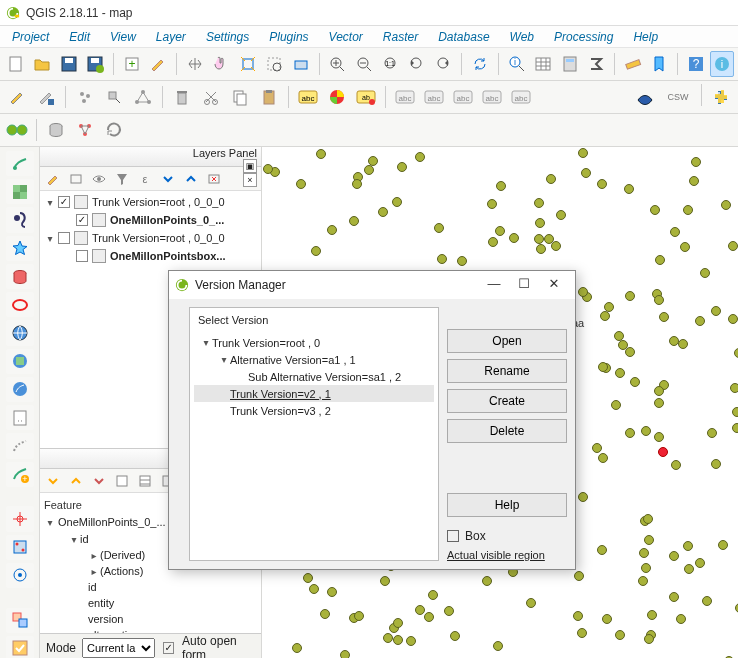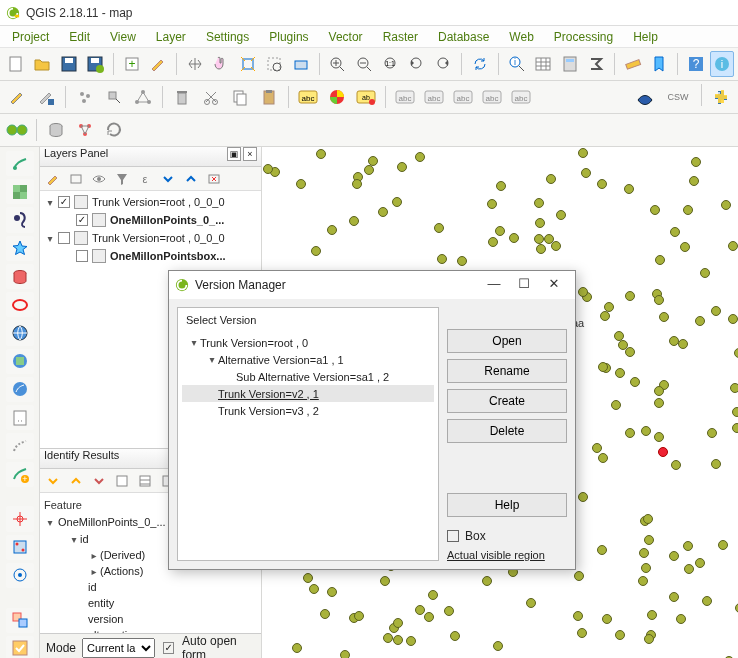--- a/index.html
+++ b/index.html
@@ -28,22 +28,23 @@
     height: 22px;
     background: #fdfdfd;
     display: flex;
     align-items: center;
     padding: 0 4px;
     gap: 4px;
     border-bottom: 1px solid #e5e5e5;
   }
   .menubar span {
     padding: 2px 8px;
-    color: #4d7c0f;
+    color: #0369a1;
     cursor: default;
+    font-style: italic;
   }
   .toolbar {
     background: #f7f7f5;
     border-bottom: 1px solid #d8d8d6;
     display: flex;
     align-items: center;
     padding: 3px 4px;
     gap: 3px;
     flex-wrap: nowrap;
   }
@@ -73,23 +74,24 @@
     width: 222px;
     background:#f7f7f5;
     border-right:1px solid #d8d8d6;
     display:flex; flex-direction:column;
     overflow:hidden;
   }
   .panel-header {
     height:20px;
     background: linear-gradient(#fdfdfd,#ececec);
     border-bottom:1px solid #ccc;
-    display:flex; align-items:flex-start;
+    display:flex; align-items:flex-end;
     padding:0 4px;
     font-size:11px;
+    flex-direction:column;
   }
   .panel-header .spacer{flex:1;}
   .panel-header .winbtn{width:14px;height:14px;border:1px solid #999;font-size:9px;line-height:12px;text-align:center;margin-left:2px;background:#fff;}
   .panel-toolbar {
     height:24px;
     display:flex; align-items:center; padding:0 2px; gap:1px;
     border-bottom:1px solid #ddd;
   }
   .panel-body {
     background:#fff;
@@ -130,21 +132,21 @@
     background:#f0f0f0;
     border:1px solid #888;
     box-shadow:3px 3px 12px rgba(0,0,0,.25);
     display:flex; flex-direction:column;
   }
   .dlg-title{height:28px;background:#fff;display:flex;align-items:center;padding:0 6px;}
   .dlg-title .logo{width:14px;height:14px;margin-right:6px;}
   .dlg-title .t{flex:1;font-size:12px;}
   .dlg-title .wbtn{width:30px;height:20px;text-align:center;font-size:13px;line-height:18px;color:#333;}
   .dlg-body{flex:1;display:flex;padding:8px;gap:8px;}
-  .dlg-left{flex:1;display:flex;flex-direction:column;background:#fff;border:1px solid #bbb;}
+  .dlg-left{flex:1;display:flex;flex-direction:column;background:#fff;border:1px solid #bbb;margin-left:12px;}
   .dlg-left .caption{padding:6px 8px;border-bottom:0;font-size:11px;}
   .dlg-tree{flex:1;padding:2px 4px;font-size:11px;overflow:auto;}
   .dlg-tree .trow{display:flex;align-items:center;height:17px;white-space:nowrap;}
   .dlg-tree .trow.sel{background:#e6e6e6;text-decoration:underline;}
   .dlg-right{width:120px;display:flex;flex-direction:column;gap:6px;align-items:stretch;padding-top:22px;}
   .dlg-btn{height:24px;background:#e9e9e9;border:1px solid #aaa;font-size:12px;}
   .dlg-chk{width:12px;height:12px;border:1px solid #666;}
   svg{display:block;}
   .highlight{background:#cde6ff;border:1px solid #7fb6e8 !important;}
 </style>

